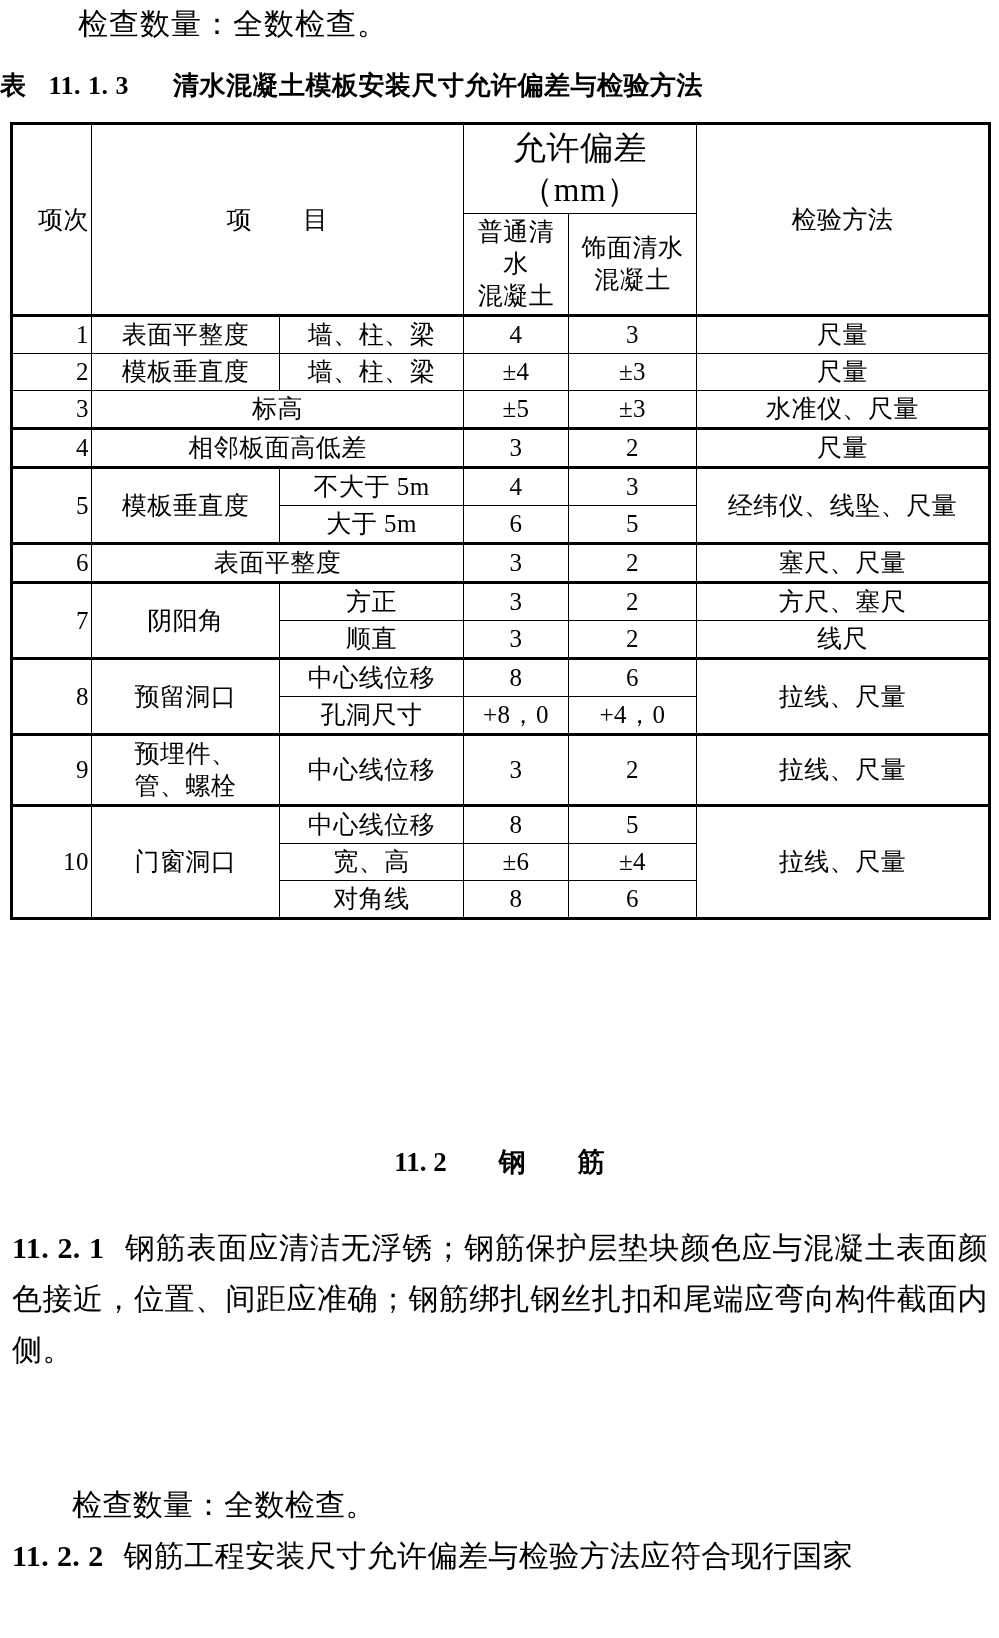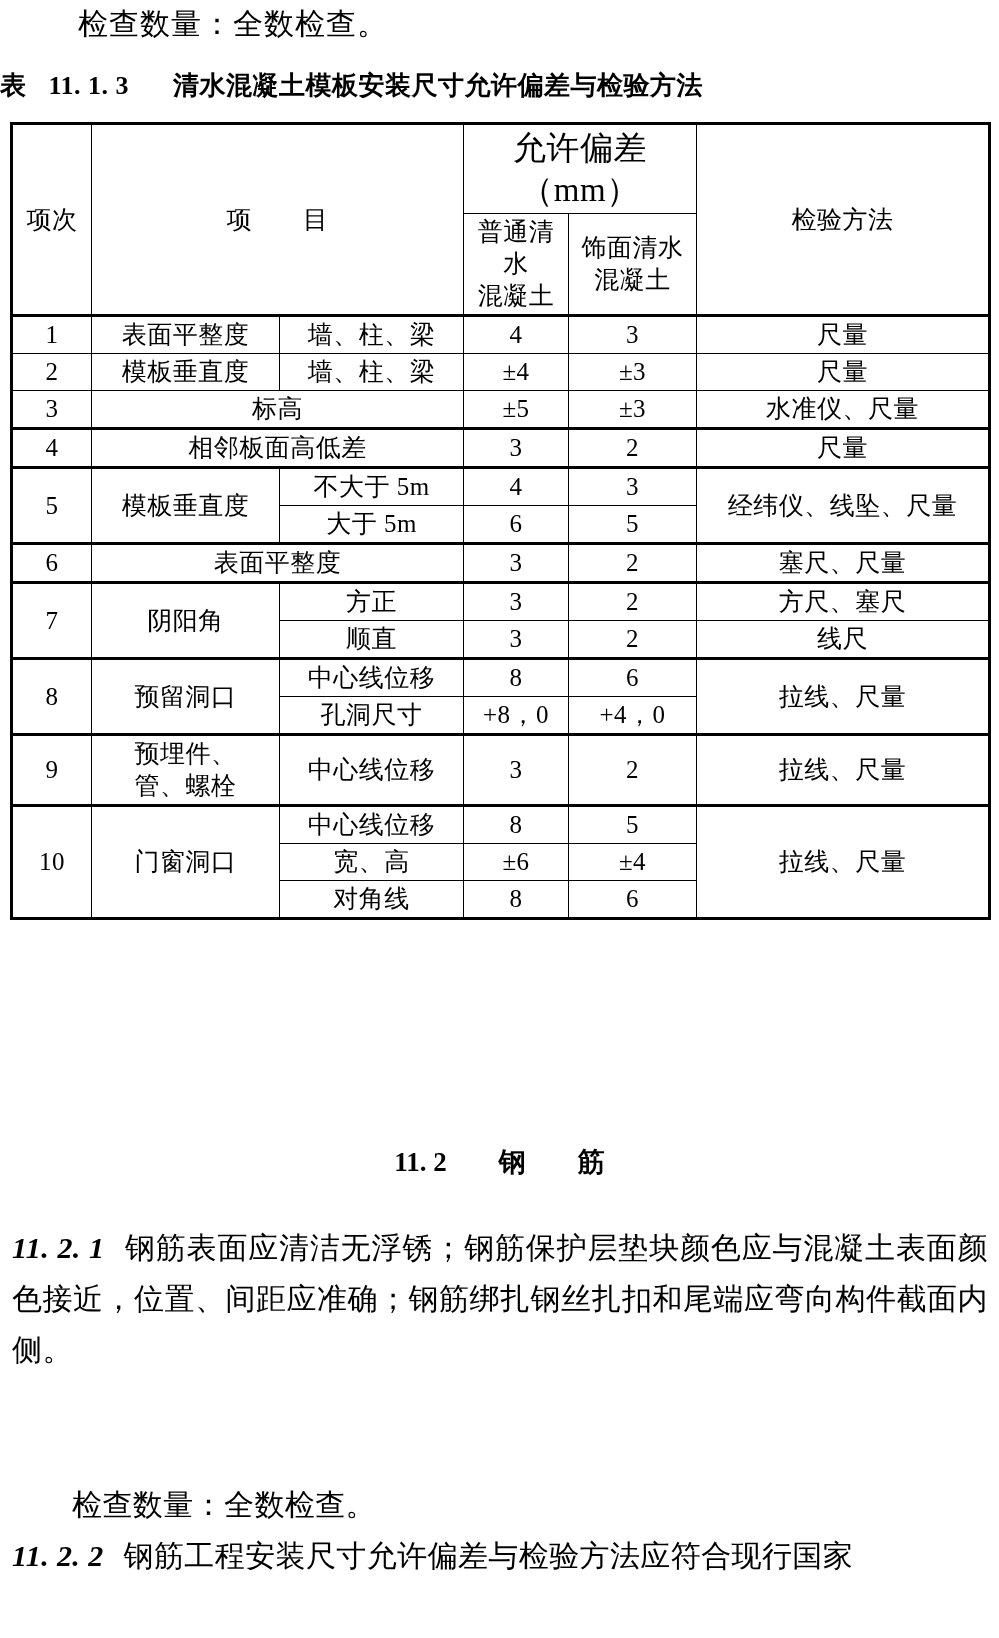--- a/index.html
+++ b/index.html
@@ -70,21 +70,21 @@
     line-height: 1.28;
     letter-spacing: 0.5px;
   }
   
   .spec-table {
     border: 3px solid #000000;
   }
   .spec-table tr.heavy-top > td {
     border-top: 3px solid #000000;
   }
-  .spec-table td.heavy-left  { border-left: 3px solid #000000; }
+  .spec-table td.heavy-left  { border-left: 3px solid #000000; text-align: right; }
   .spec-table td.heavy-right { border-right: 3px solid #000000; }
   .spec-table td.heavy-bottom{ border-bottom: 3px solid #000000; }
 
   .c-num  { width: 80px; }
   .c-item { width: 188px; }
   .c-sub  { width: 184px; }
   .c-a    { width: 105px; }
   .c-b    { width: 128px; }
   .c-m    { width: 293px; }
 
@@ -117,21 +117,20 @@
     letter-spacing: 0.4px;
   }
   .para {
     margin: 0;
     text-align: justify;
     text-justify: inter-ideograph;
   }
   .para .label {
     font-weight: bold;
     font-family: "Liberation Serif", "DejaVu Serif", serif;
-    font-style: italic;
   }
   .para .lgap { display: inline-block; width: 20px; }
   .para-indent { text-indent: 60px; }
 
   .tail-line {
     position: absolute;
     left: 12px;
     top: 1479px;
     width: 976px;
     font-size: 30px;

